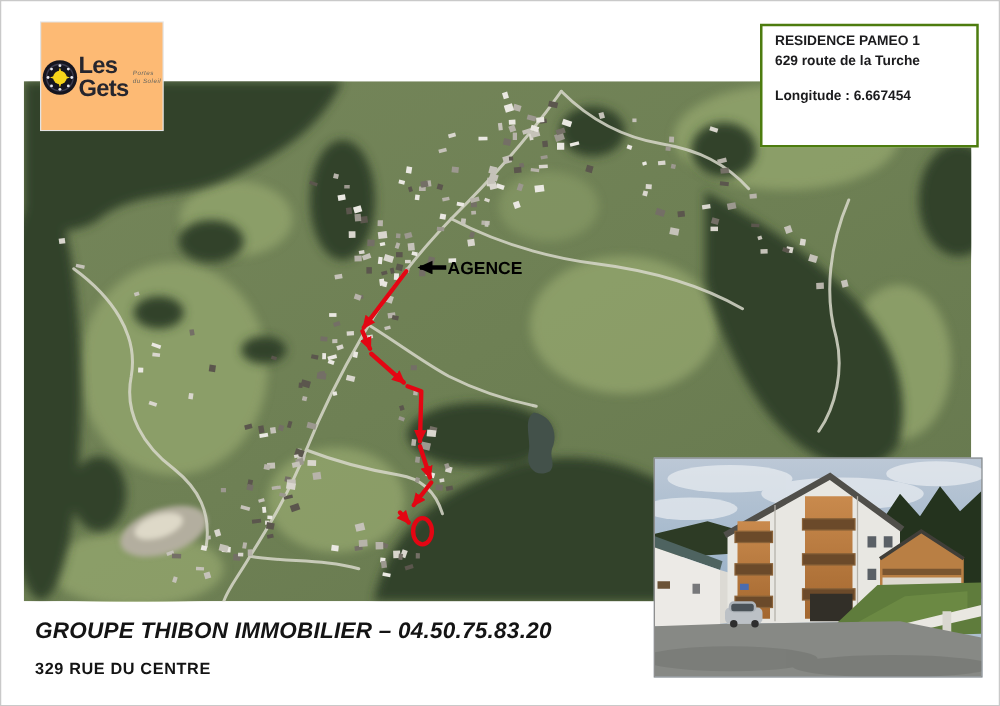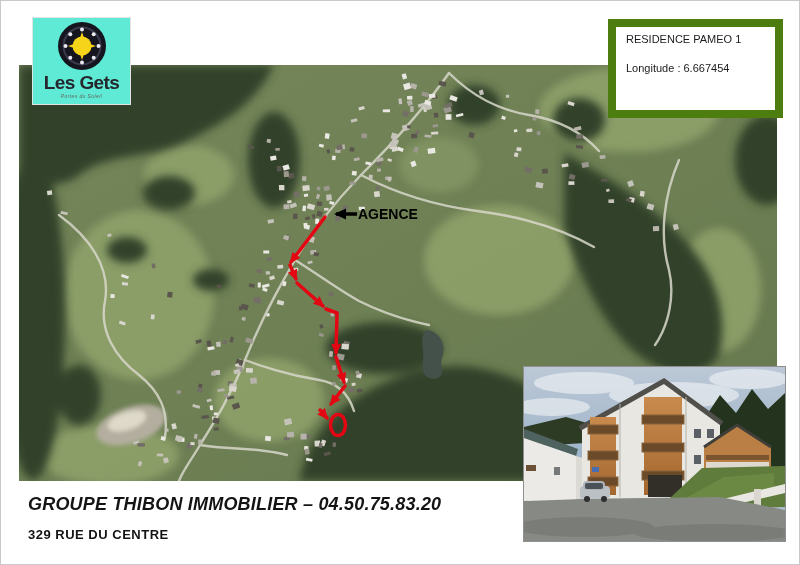--- a/index.html
+++ b/index.html
@@ -8,33 +8,33 @@
     font-family:"Liberation Sans",sans-serif;overflow:hidden;
   }
   .page-border{position:absolute;inset:0;border:1px solid #c9c9c9;pointer-events:none;z-index:50;}
 
   
   .map{position:absolute;left:19px;top:65px;width:758px;height:504px;z-index:1;}
   .map svg{display:block;}
 
   
   .logo{
-    position:absolute;left:33px;top:18px;width:97px;height:86px;background:#5eead4;
+    position:absolute;left:33px;top:18px;width:97px;height:86px;background:#fdba74;
     box-shadow:0 0 0 1px #e3e3e3;z-index:10;
-    display:flex;flex-direction:column;align-items:center;justify-content:flex-start;
+    display:flex;flex-direction:row;align-items:center;justify-content:flex-start;
   }
   .logo .emblem{margin-top:2px;}
   .logo-name{font-size:19px;font-weight:bold;color:#26262e;letter-spacing:-0.6px;line-height:1;margin-top:1px;}
   .logo-tagline{font-size:5px;color:#66665f;font-style:italic;margin-top:1px;letter-spacing:.4px;}
 
   
   .info-box{
     position:absolute;left:608px;top:19px;width:175px;height:99px;background:#ffffff;
-    border:8px solid #4d7c0f;box-sizing:border-box;z-index:10;
-    padding:5px 4px 0 10px;font-size:11px;font-weight:normal;color:#1b1b1d;line-height:15.5px;
+    border:2px solid #4d7c0f;box-sizing:border-box;z-index:10;
+    padding:5px 4px 0 10px;font-size:11px;font-weight:bold;color:#1b1b1d;line-height:15.5px;
   }
   .info-gap{height:13px;}
 
   
   .photo{
     position:absolute;left:523px;top:366px;width:263px;height:176px;z-index:20;
     border:1px solid #8f8f8f;box-sizing:border-box;background:#aebfd0;
   }
   .photo svg{display:block;}
 
@@ -409,20 +409,21 @@
       <polygon points="40,26 34,24 34,28"></polygon>
     </g>
     <circle cx="26" cy="26" r="9.5" fill="#f6d41a"></circle>
   </svg>
   <div class="logo-name">Les Gets</div>
   <div class="logo-tagline">Portes du Soleil</div>
 </div>
 
 <div class="info-box">
   <div>RESIDENCE PAMEO 1</div>
+  <div>629 route de la Turche</div>
   <div class="info-gap"></div>
   <div>Longitude : 6.667454</div>
 </div>
 
 <div class="photo">
   <svg width="261" height="174" viewBox="0 0 261 174" xmlns="http://www.w3.org/2000/svg">
     <defs>
       <linearGradient id="sky" x1="0" y1="0" x2="0" y2="1">
         <stop offset="0" stop-color="#bcc8d6"></stop>
         <stop offset="1" stop-color="#9cb3c9"></stop>

